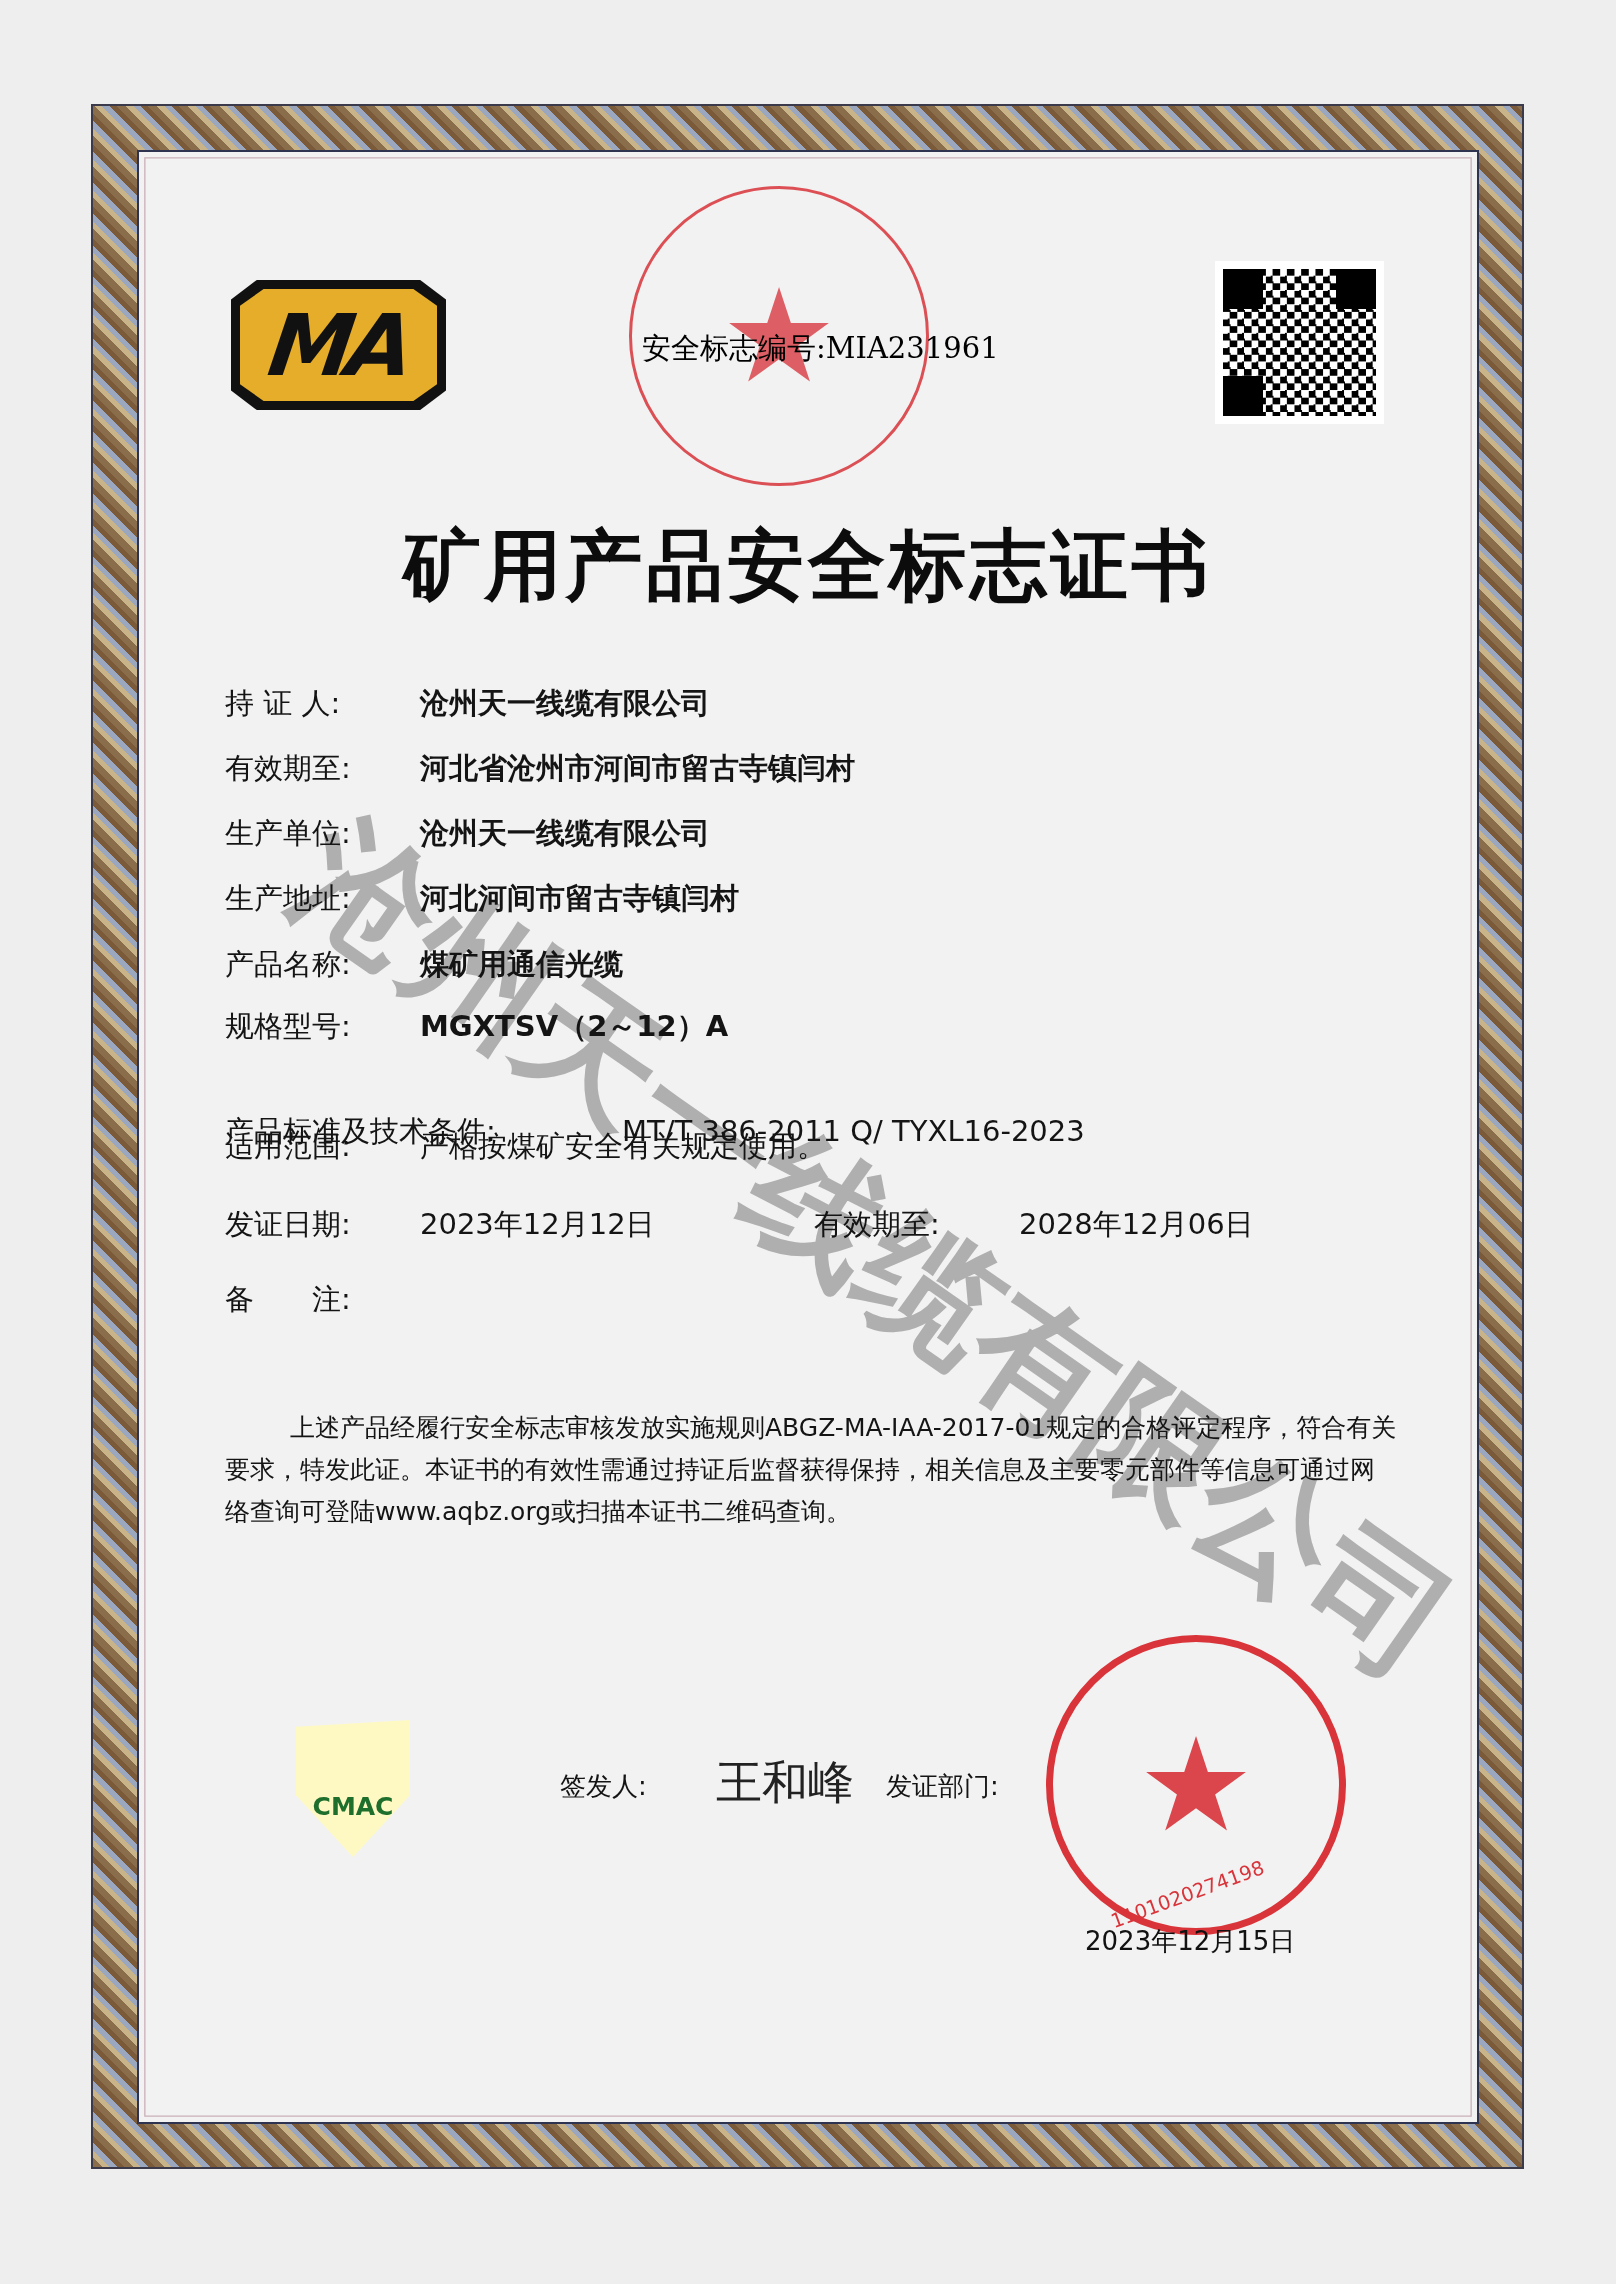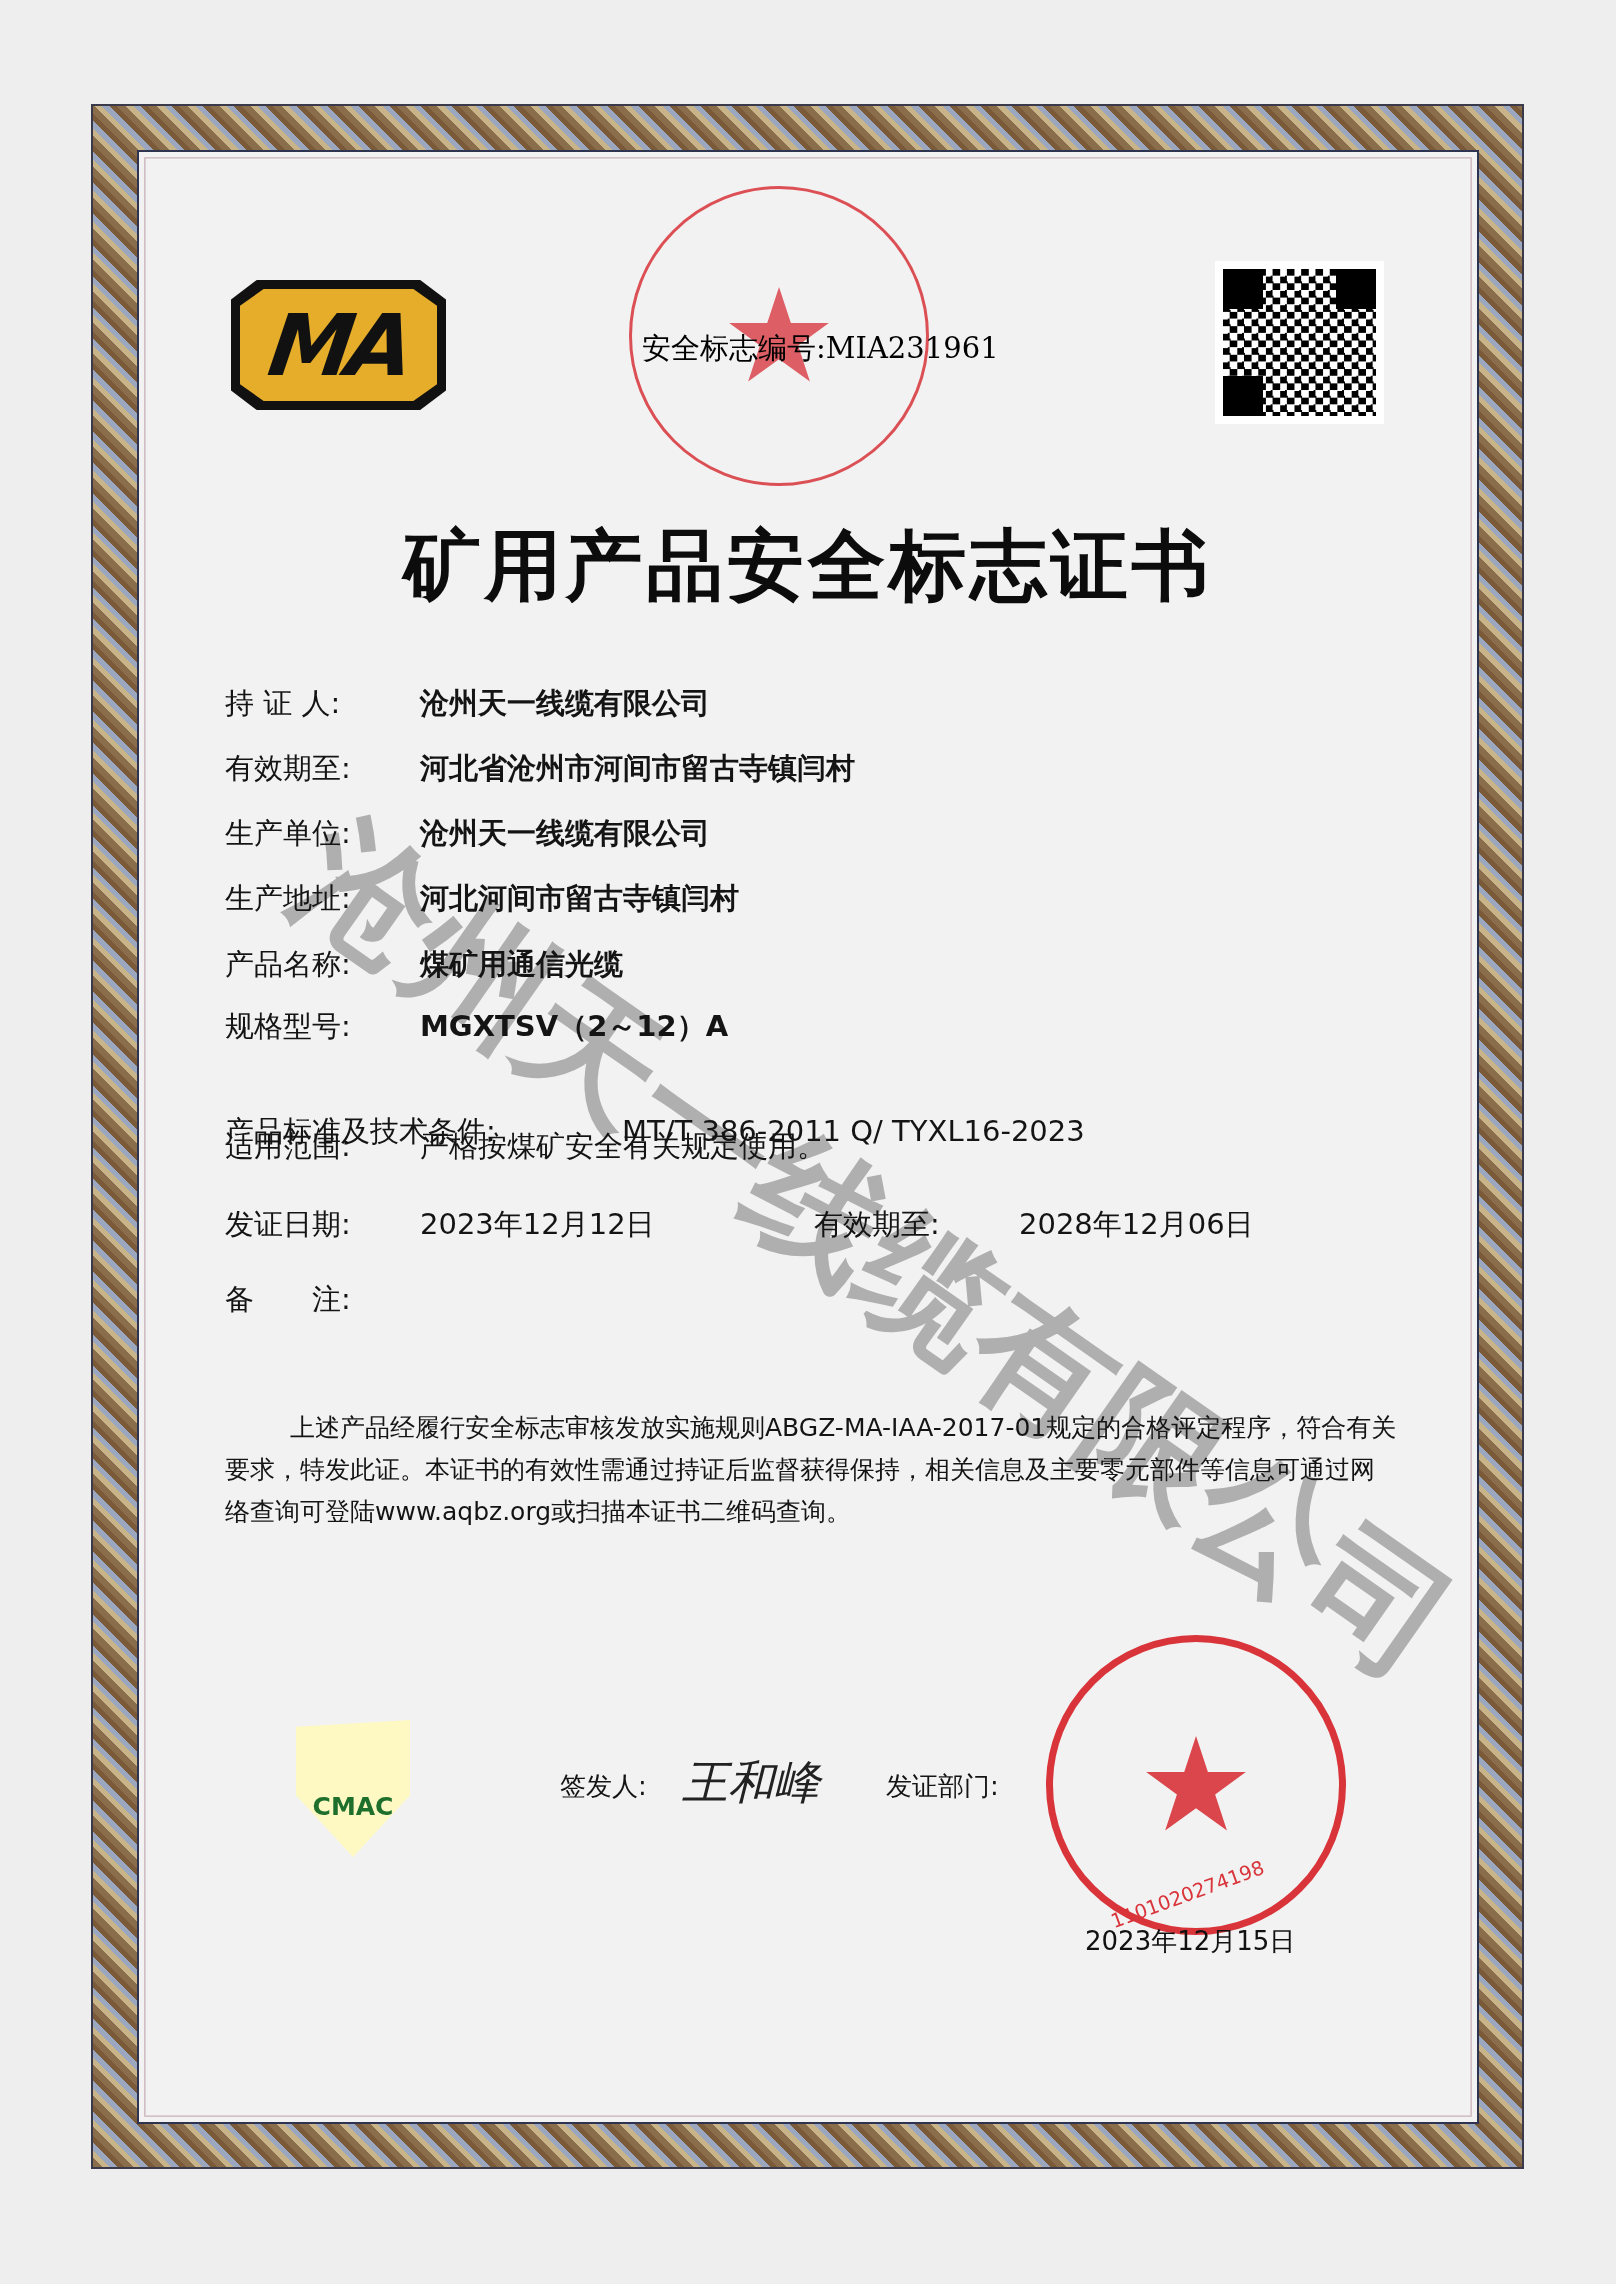--- a/index.html
+++ b/index.html
@@ -69,21 +69,21 @@
     text-indent:65px;
   }
   .cmac {
     left:296px; top:1720px; width:114px; height:137px; background:#fef9c3;
     clip-path: polygon(0 5%, 100% 0, 100% 55%, 50% 100%, 0 55%);
     display:flex; align-items:flex-end; justify-content:center; padding-bottom:36px; box-sizing:border-box;
   }
   .cmac span { color:#1e6e2c; font-weight:bold; font-size:25px; }
   .sig-label { top:1769px; font-size:26px; }
   .signature {
-    left:682px; top:1752px; font-family:"DejaVu Serif", serif; font-style:italic; font-size:46px; color:#222;
+    left:716px; top:1752px; font-family:"DejaVu Serif", serif; font-size:46px; color:#222;
   }
   .stamp-date { left:1085px; top:1924px; font-size:26px; color:#111; }
   .stamp-no { left:1107px; top:1883px; font-size:19.5px; color:#d8343a; transform:rotate(-20deg); }
 </style>
 </head>
 <body>
 
 <div class="frame"></div>
 <div class="inner"></div>
 

